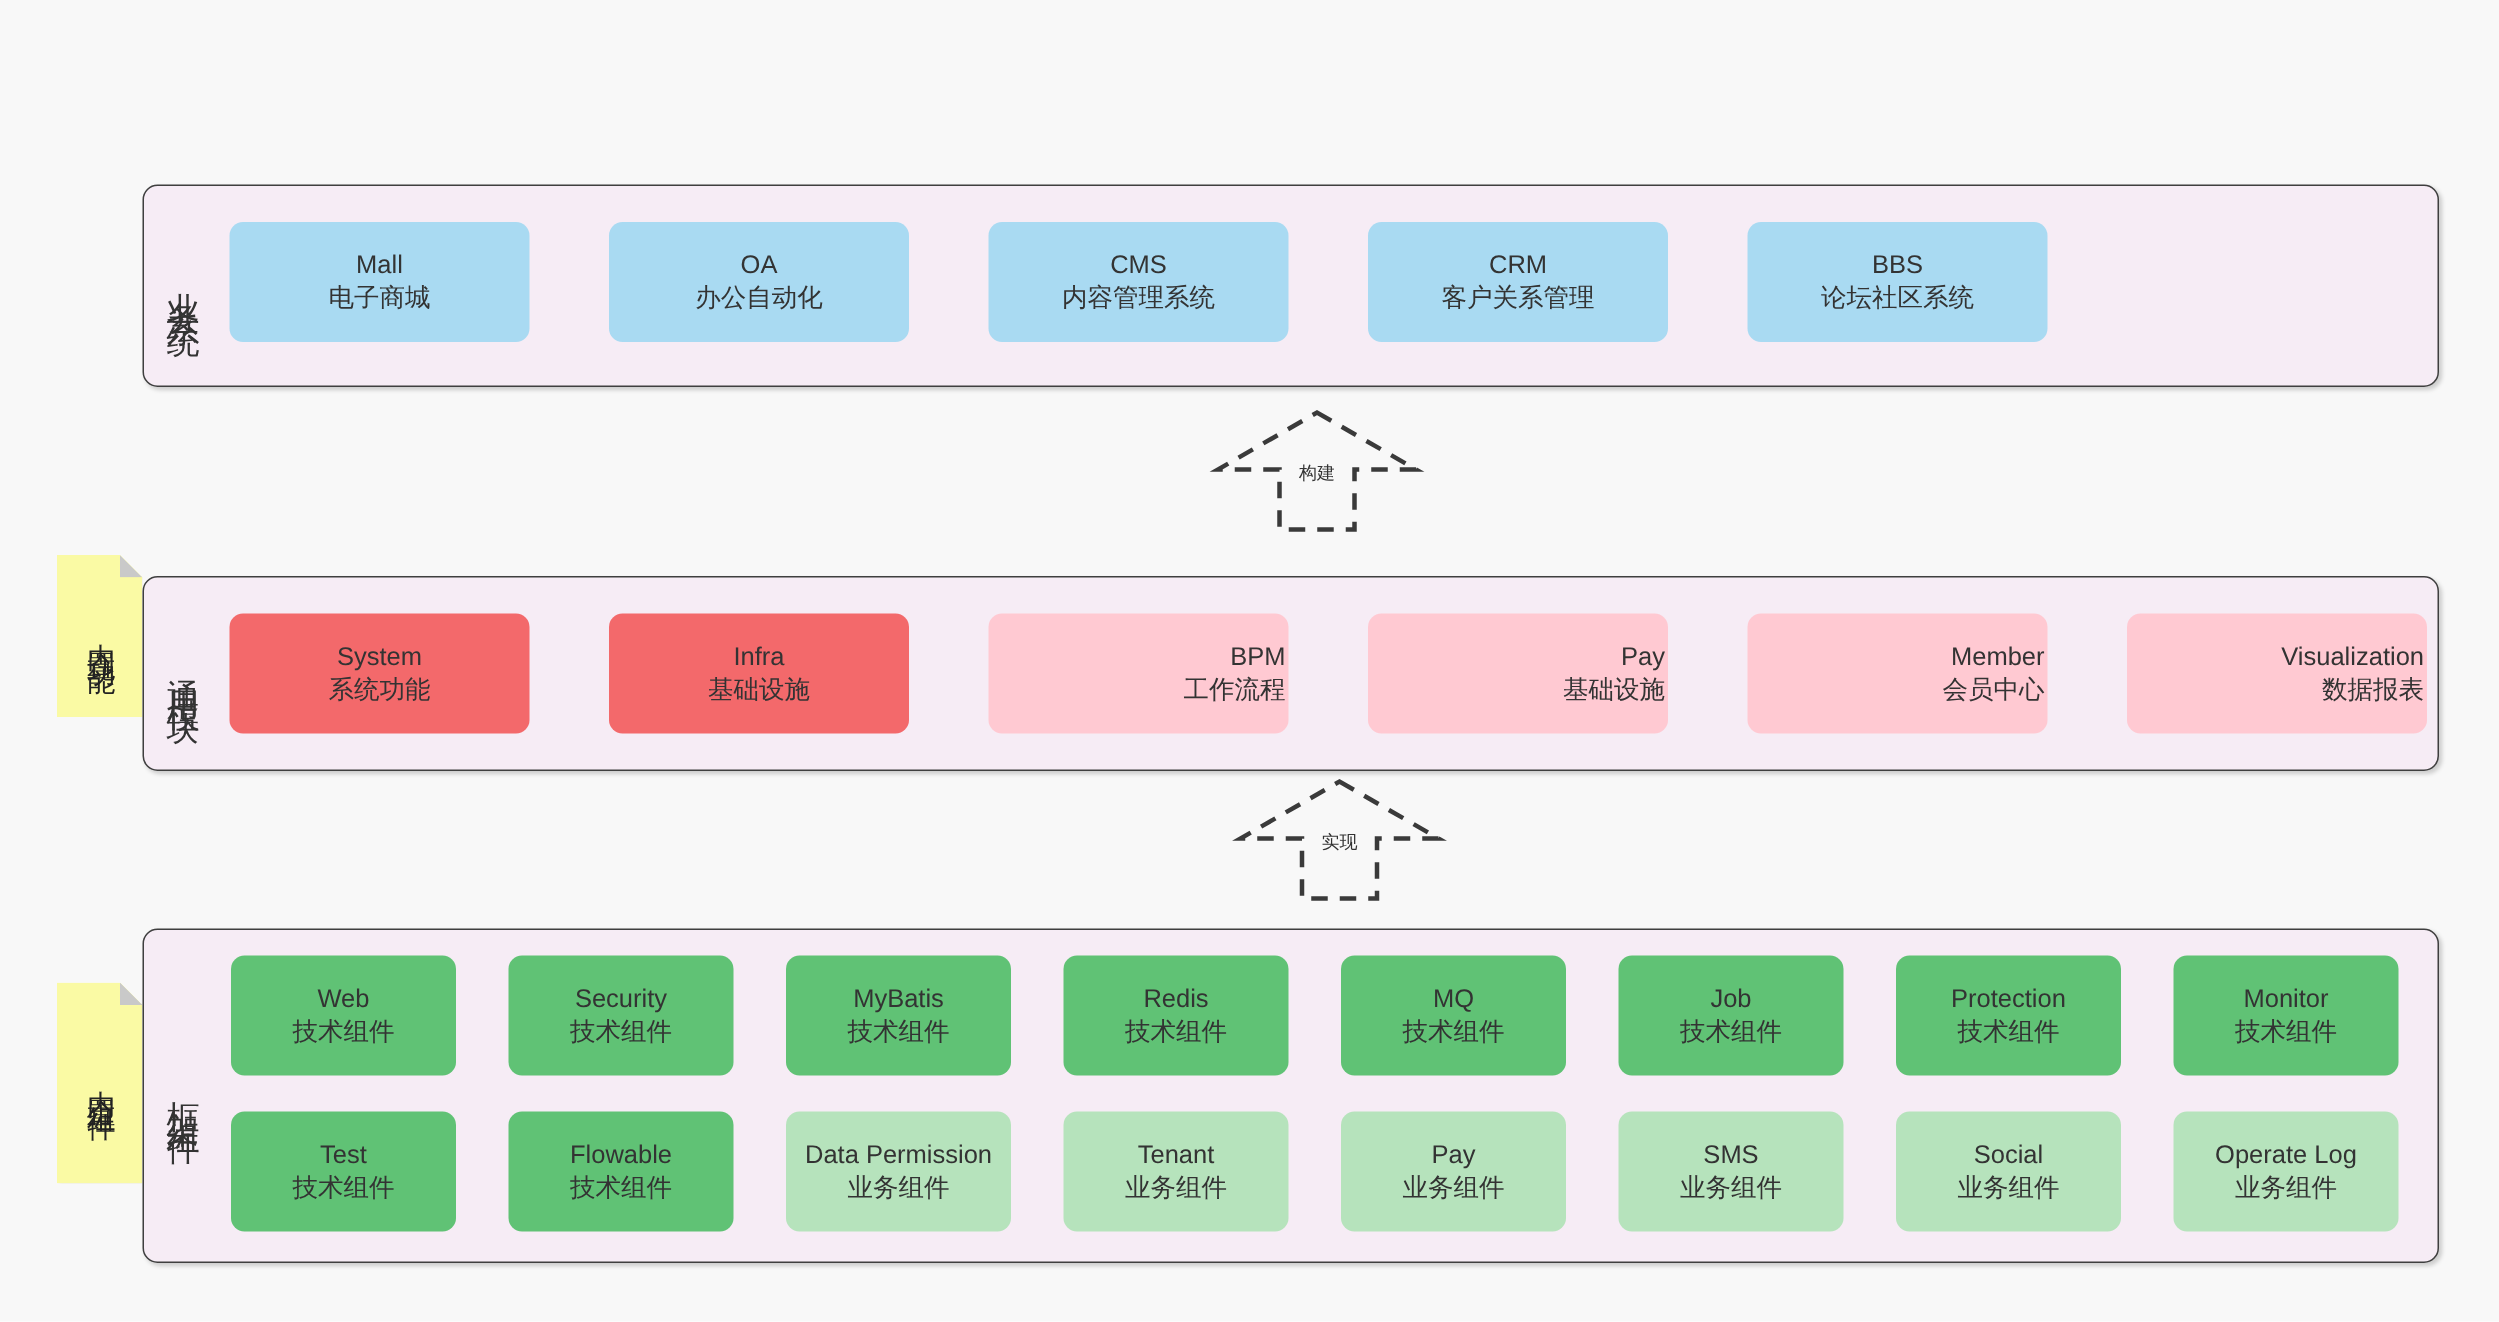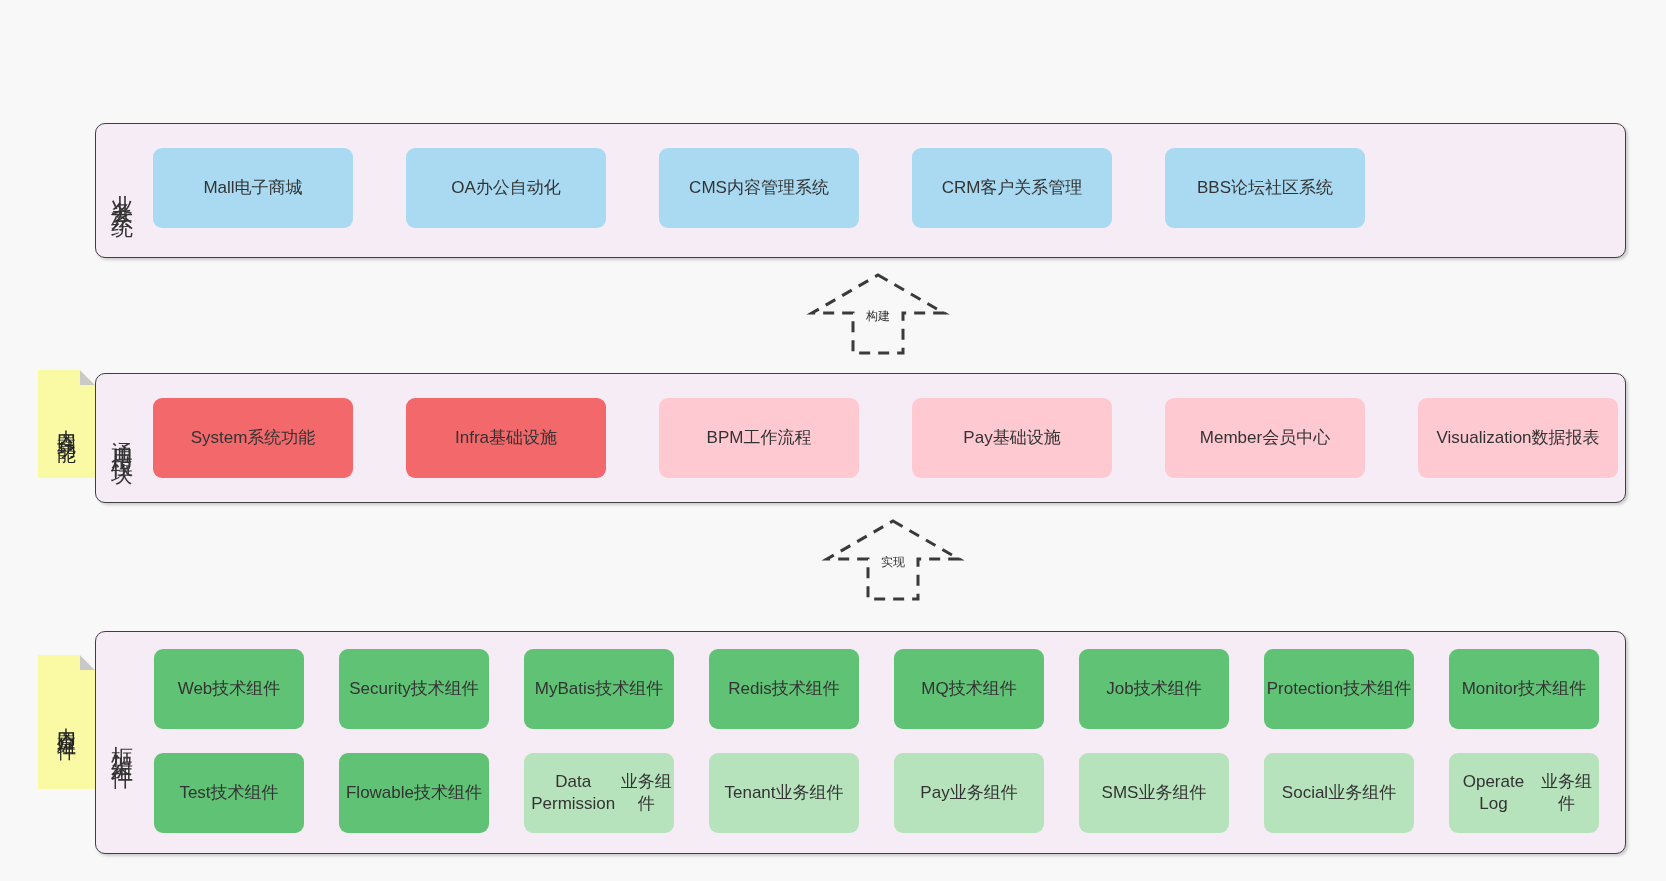--- a/index.html
+++ b/index.html
@@ -3,40 +3,40 @@
 <meta charset="utf-8">
 <style>
   html,body{margin:0;padding:0;}
   body{font-family:"Liberation Sans","DejaVu Sans",sans-serif;}
   #canvas{position:relative;width:1666px;height:881px;background:var(--page-bg,#f8f8f8);overflow:hidden;}
 
   .layer{position:absolute;left:95px;width:1529px;background:var(--container-bg,#f6ecf5);
          border:1.5px solid var(--container-border,#3f3f3f);border-radius:10px;
          box-shadow:2px 2px 3px rgba(0,0,0,0.18);}
   #layer-business{top:123px;height:133px;}
-  #layer-modules{top:373px;height:128px;text-decoration:underline;}
-  #layer-components{top:619px;height:221px;margin-top:12px;}
+  #layer-modules{top:384px;height:128px;text-decoration:underline;}
+  #layer-components{top:619px;height:221px;}
 
   .vlabel{position:absolute;left:11px;top:50%;transform:translateY(-50%);
           writing-mode:vertical-lr;text-orientation:upright;
           font-size:22px;letter-spacing:7px;color:var(--text,#333);white-space:nowrap;}
 
   .box-row{position:absolute;display:flex;}
   .row-6{left:57px;top:24px;gap:53px;}
   .row-8a{left:58px;top:17px;gap:35px;}
   .row-8b{left:58px;top:121px;gap:35px;}
 
-  .box{width:200px;height:80px;border-radius:9px;display:flex;flex-direction:row;
+  .box{width:200px;height:80px;border-radius:9px;display:flex;flex-direction:column;
        align-items:center;justify-content:center;text-align:center;
        color:var(--text,#333);font-size:17px;line-height:1.32;padding:2px;box-sizing:border-box;}
   .box .bn,.box .bd{display:block;max-width:96%;}
   .sm{width:150px;}
   .blue{background:var(--box-blue,#a9daf2);}
   .red{background:var(--box-red,#f3696b);}
-  .pink{background:var(--box-pink,#ffc9d2);}
+  .pink{background:var(--box-pink,#ffc9d2);align-items:flex-end;}
   .green{background:var(--box-green,#60c275);}
   .lightgreen{background:var(--box-lightgreen,#b6e3bc);}
 
   .note{position:absolute;left:38px;width:57px;background:var(--note-yellow,#fafaa4);
         display:flex;align-items:center;justify-content:center;
         clip-path:polygon(0 0,calc(100% - 15px) 0,100% 15px,100% 100%,0 100%);
         box-shadow:1px 2px 2px rgba(0,0,0,0.12);}
   #note-functions{top:370px;height:108px;}
   #note-components{top:655px;height:134px;}
   .note .fold{position:absolute;top:0;right:0;width:15px;height:15px;

